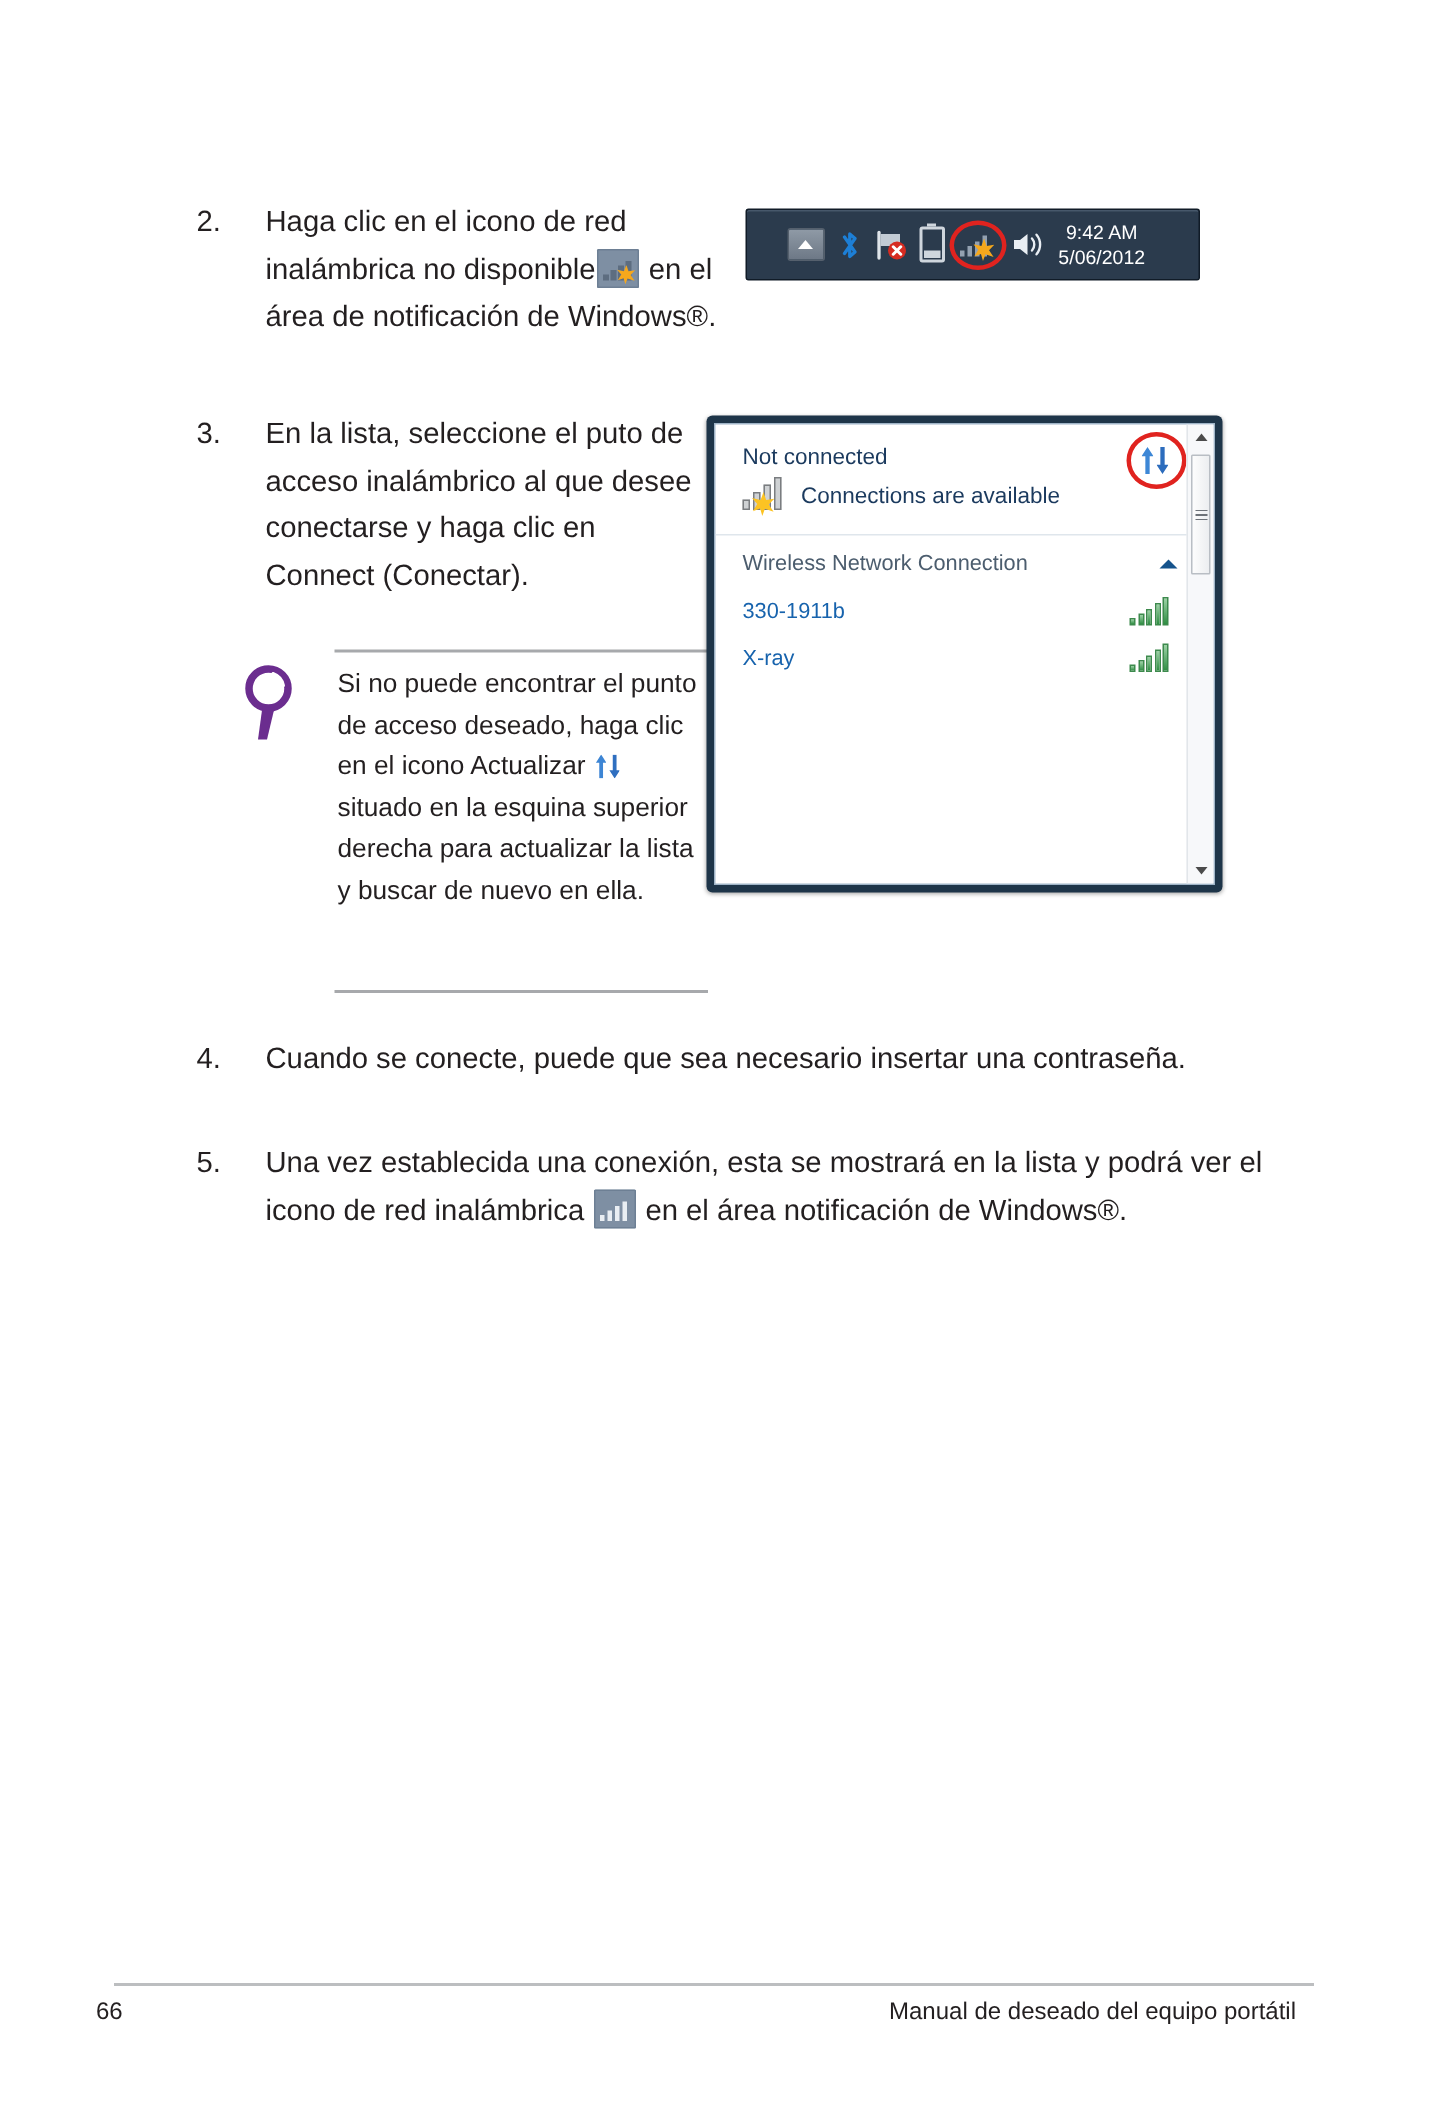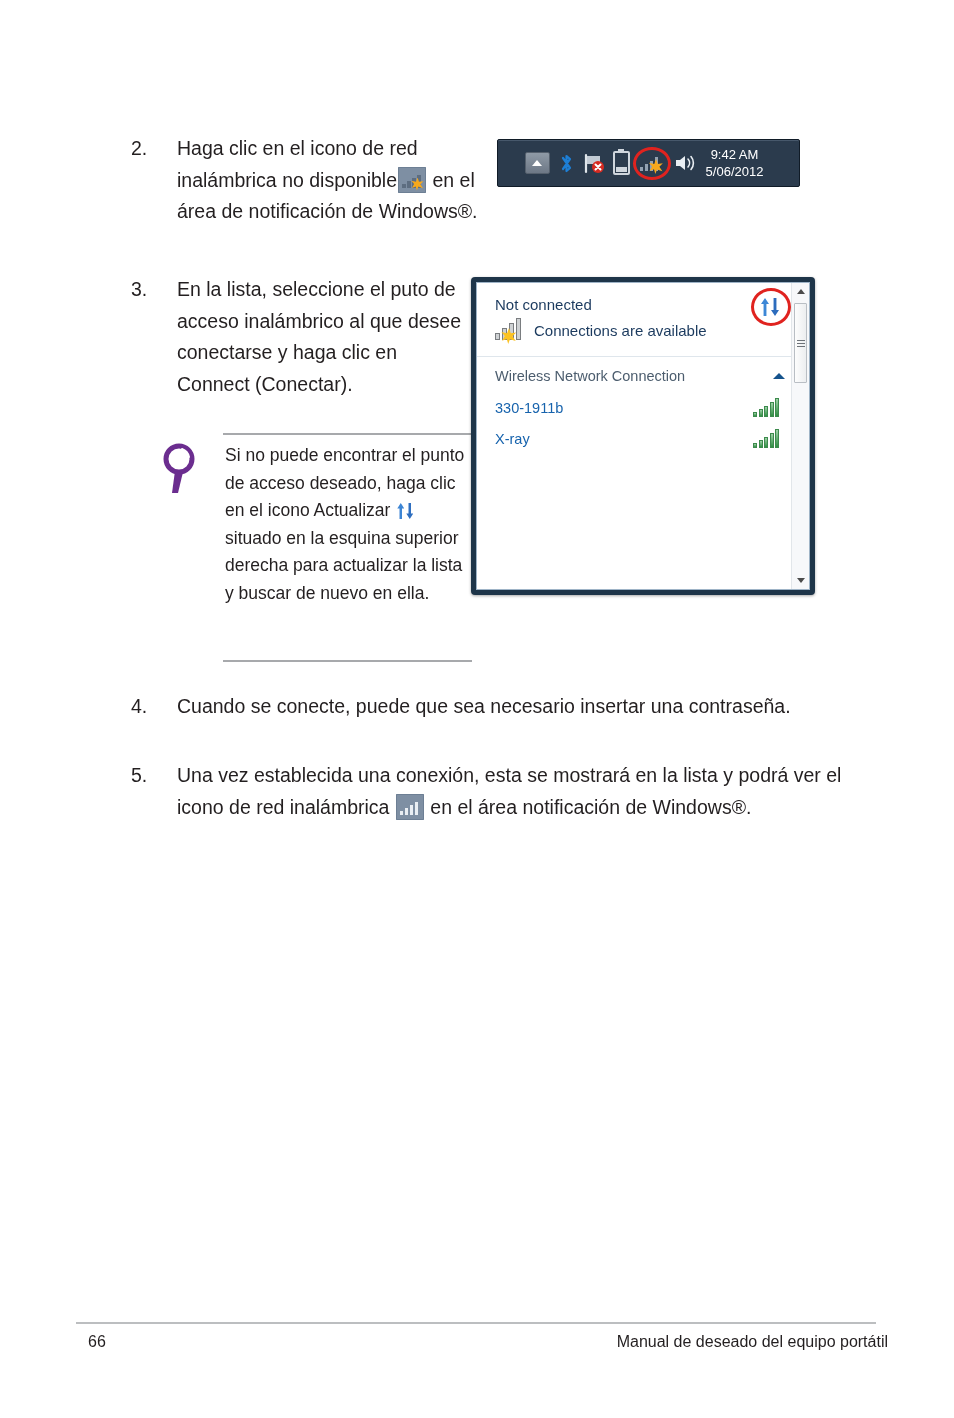--- a/index.html
+++ b/index.html
@@ -506,21 +506,21 @@
   #footer-rule {
     position: absolute;
     left: 76px;
     top: 1322px;
     width: 800px;
     height: 2px;
     background: #bcbec0;
   }
   #footer {
     position: absolute;
-    left: 88px;
+    left: 64px;
     top: 1333px;
     width: 800px;
     display: flex;
     align-items: flex-start;
     justify-content: space-between;
     font-size: 16px;
     color: #231f20;
   }
 </style>
 </head>

